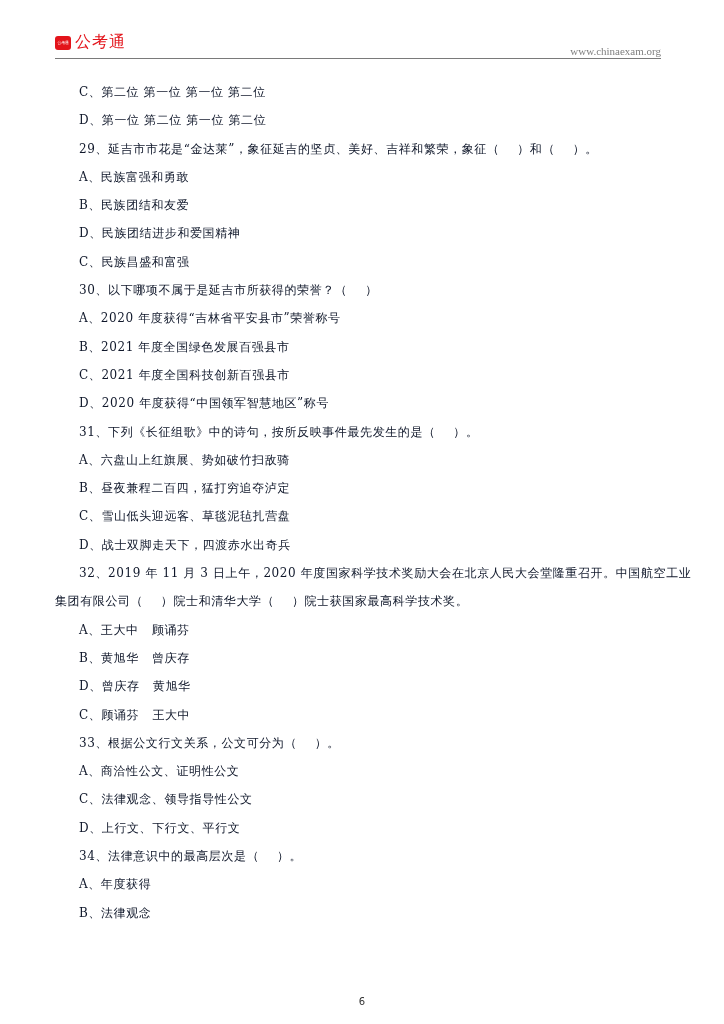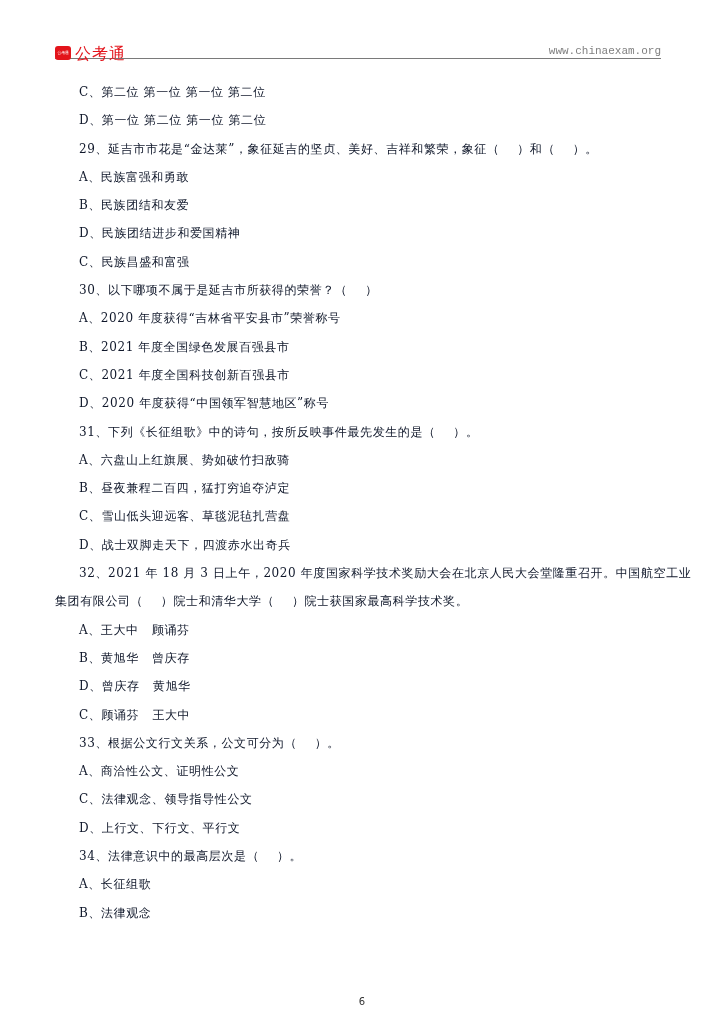--- a/index.html
+++ b/index.html
@@ -19,23 +19,23 @@
       position: absolute;
       left: 55px;
       top: 34px;
       width: 606px;
       height: 24px;
       border-bottom: 1px solid #7a7a7a;
     }
     .logo {
       position: absolute;
       left: 0;
-      top: 12px;
+      top: 0;
       display: flex;
-      align-items: flex-start;
+      align-items: flex-end;
     }
     .logo-badge {
       width: 16px;
       height: 14px;
       background: #e3141b;
       border-radius: 3px;
       color: #fff;
       font-family: "DejaVu Sans", sans-serif;
       font-size: 4px;
       line-height: 14px;
@@ -49,21 +49,21 @@
       color: #e3141b;
       font-family: "DejaVu Sans", sans-serif;
       font-size: 16px;
       line-height: 16px;
       letter-spacing: 1px;
     }
     .site-url {
       position: absolute;
       right: 0;
       bottom: 1px;
-      font-family: Liberation Mono, monospace;
+      font-family: Liberation Serif, serif;
       font-size: 11px;
       color: #808080;
     }
     .content {
       position: absolute;
       left: 79px;
       top: 78px;
       width: 590px;
     }
     .line {
@@ -115,30 +115,30 @@
   <div class="line">B、2021 年度全国绿色发展百强县市</div>
   <div class="line">C、2021 年度全国科技创新百强县市</div>
   <div class="line">D、2020 年度获得“中国领军智慧地区”称号</div>
 
   <div class="line">31、下列《长征组歌》中的诗句，按所反映事件最先发生的是（    ）。</div>
   <div class="line">A、六盘山上红旗展、势如破竹扫敌骑</div>
   <div class="line">B、昼夜兼程二百四，猛打穷追夺泸定</div>
   <div class="line">C、雪山低头迎远客、草毯泥毡扎营盘</div>
   <div class="line">D、战士双脚走天下，四渡赤水出奇兵</div>
 
-  <div class="line">32、2021 年 18 月 3 日上午，2020 年度国家科学技术奖励大会在北京人民大会堂隆重召开。中国航空工业</div>
+  <div class="line">32、2019 年 11 月 3 日上午，2020 年度国家科学技术奖励大会在北京人民大会堂隆重召开。中国航空工业</div>
   <div class="line continuation">集团有限公司（    ）院士和清华大学（    ）院士获国家最高科学技术奖。</div>
   <div class="line">A、王大中   顾诵芬</div>
   <div class="line">B、黄旭华   曾庆存</div>
   <div class="line">D、曾庆存   黄旭华</div>
   <div class="line">C、顾诵芬   王大中</div>
 
   <div class="line">33、根据公文行文关系，公文可分为（    ）。</div>
   <div class="line">A、商洽性公文、证明性公文</div>
   <div class="line">C、法律观念、领导指导性公文</div>
   <div class="line">D、上行文、下行文、平行文</div>
 
   <div class="line">34、法律意识中的最高层次是（    ）。</div>
-  <div class="line">A、长征组歌</div>
+  <div class="line">A、年度获得</div>
   <div class="line">B、法律观念</div>
 </div>
 
 <div class="page-number">6</div>
 
 </body></html>

